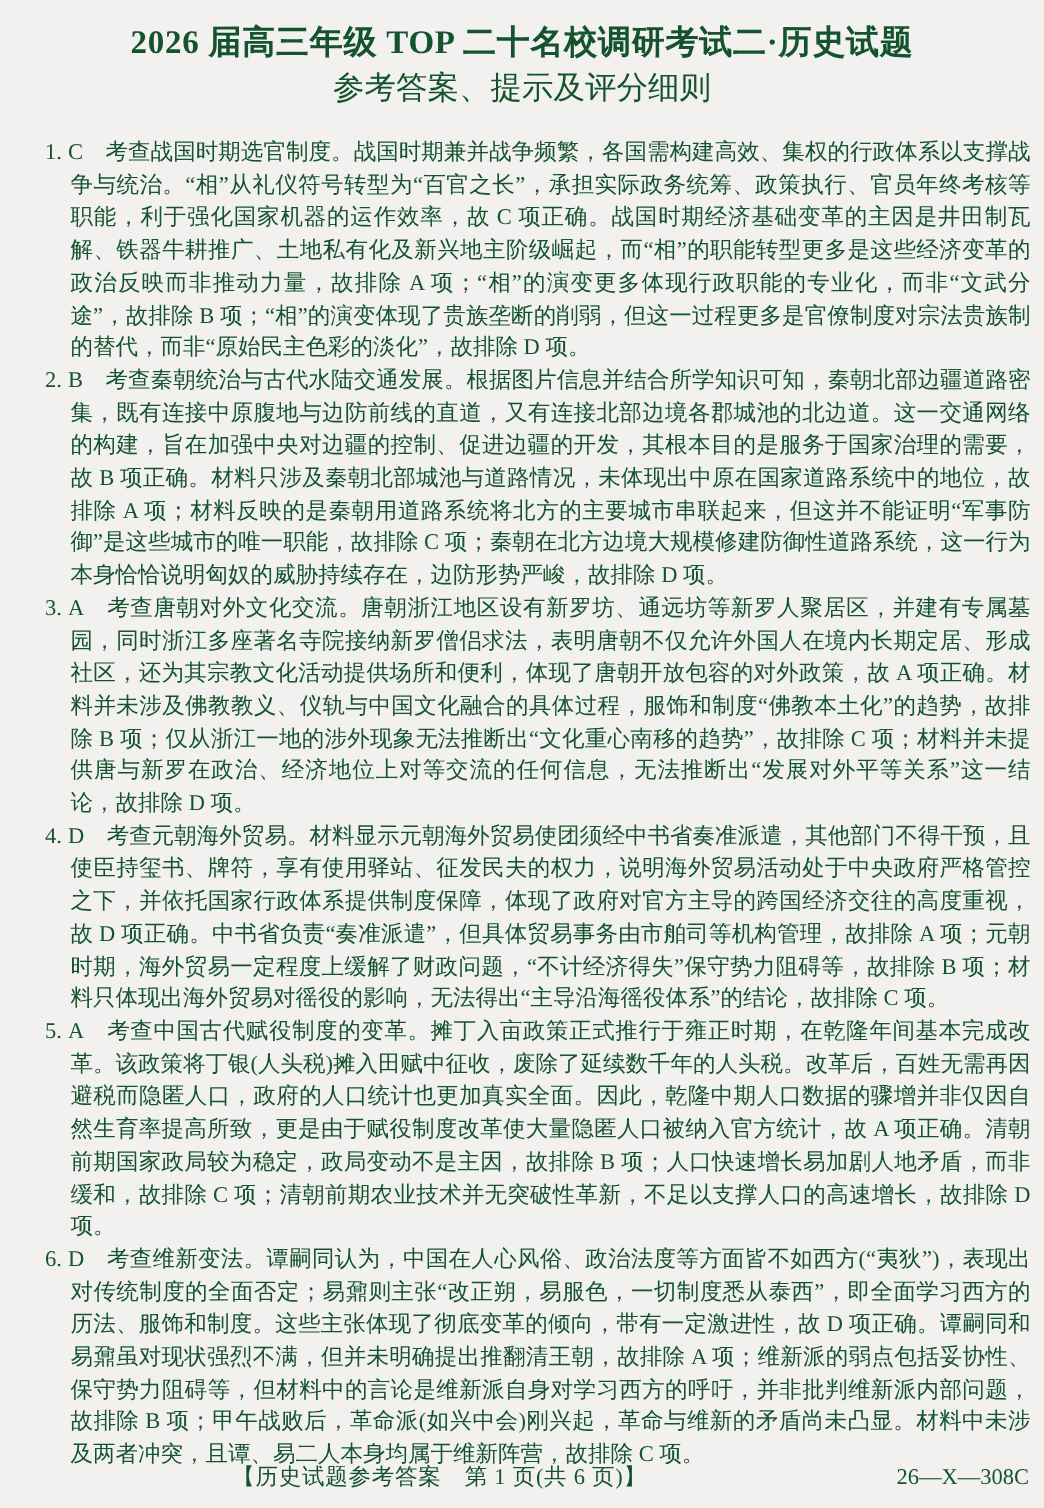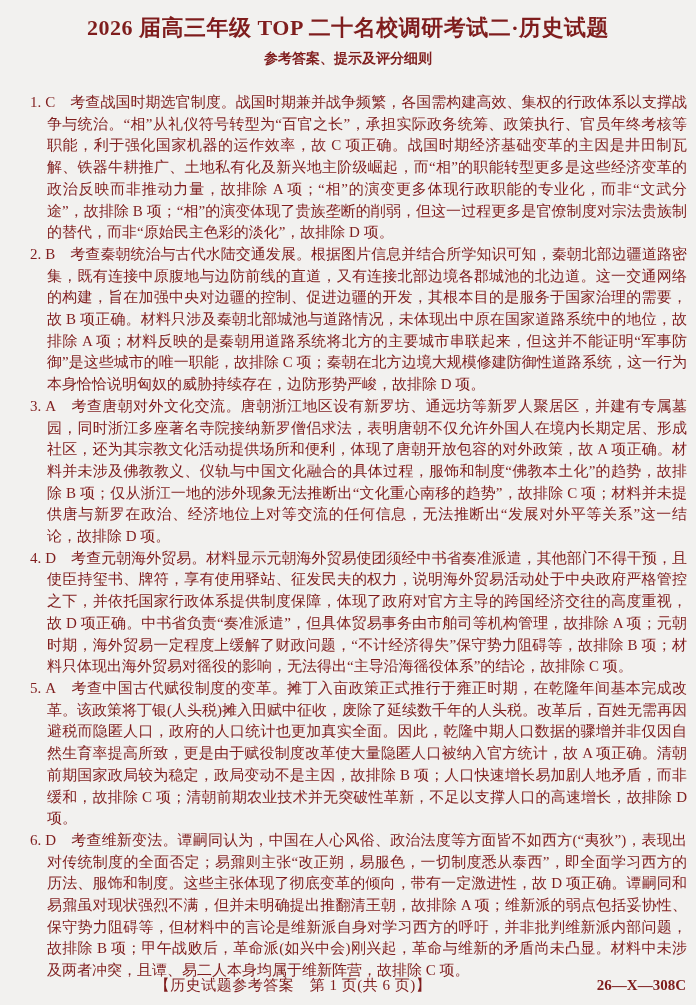--- a/index.html
+++ b/index.html
@@ -6,41 +6,41 @@
     margin: 0;
     padding: 0;
     background: #e8e8e6;
   }
   .page {
     position: relative;
     width: 696px;
     height: 1005px;
     margin: 0 auto;
     background: #f2f1ef;
-    color: #7f1d1d;
+    color: #14532d;
     font-family: "Liberation Serif", "DejaVu Serif", serif;
     overflow: hidden;
     box-sizing: border-box;
   }
   .title {
     margin: 0;
     padding-top: 13px;
     text-align: center;
     font-size: 22px;
     line-height: 30px;
     font-weight: bold;
     letter-spacing: 0.5px;
   }
   .subtitle {
     margin: 0;
     padding-top: 2px;
     text-align: center;
-    font-size: 14px;
+    font-size: 21px;
     line-height: 27px;
-    font-weight: bold;
+    font-weight: normal;
   }
   .answers {
     position: absolute;
     top: 92px;
     left: 30px;
     right: 9px;
     font-size: 15px;
     line-height: 21.7px;
   }
   .answer-item {
@@ -71,21 +71,21 @@
     position: absolute;
     left: 0;
     right: 110px;
     text-align: center;
     font-weight: normal;
     letter-spacing: 0.5px;
   }
   .footer-right {
     position: absolute;
     right: 10px;
-    font-weight: bold;
+    font-weight: normal;
   }
 </style>
 </head>
 <body>
 
 <div class="page">
 
   <h1 class="title">2026 届高三年级 TOP 二十名校调研考试二·历史试题</h1>
   <h2 class="subtitle">参考答案、提示及评分细则</h2>
 

